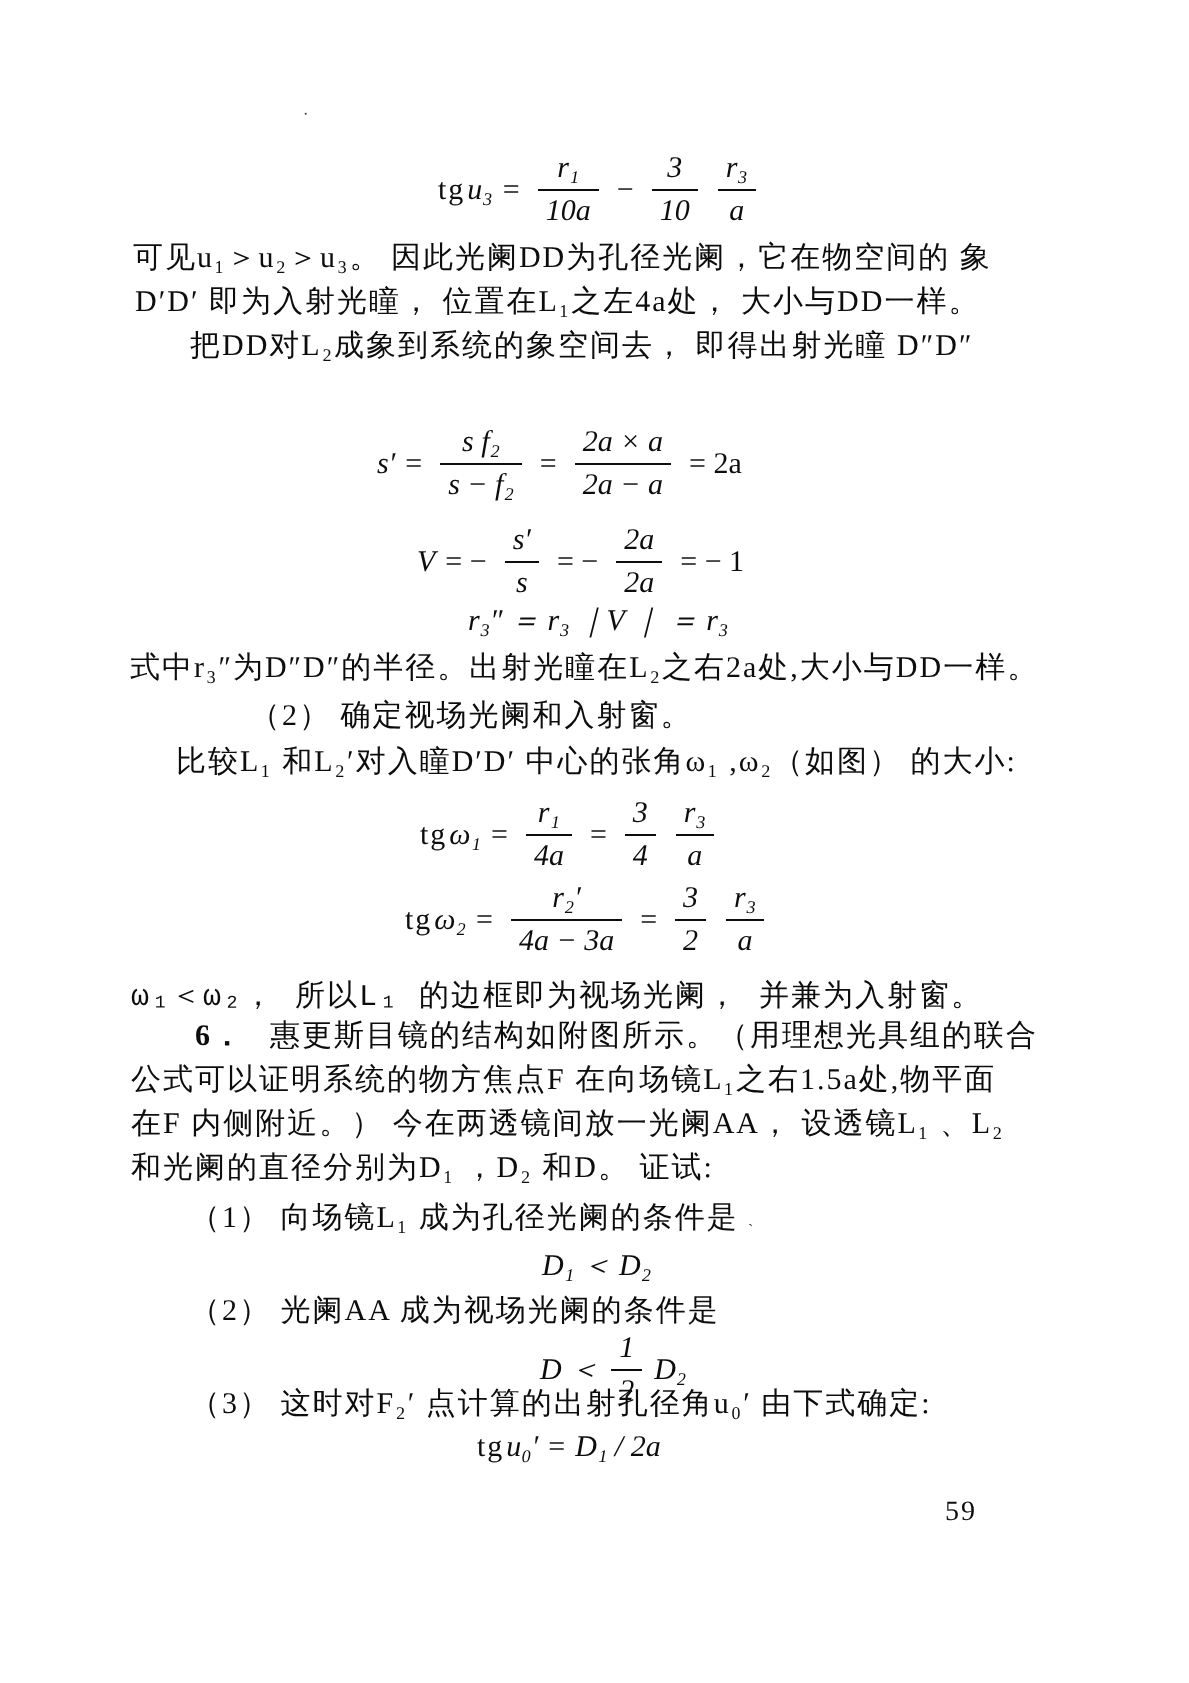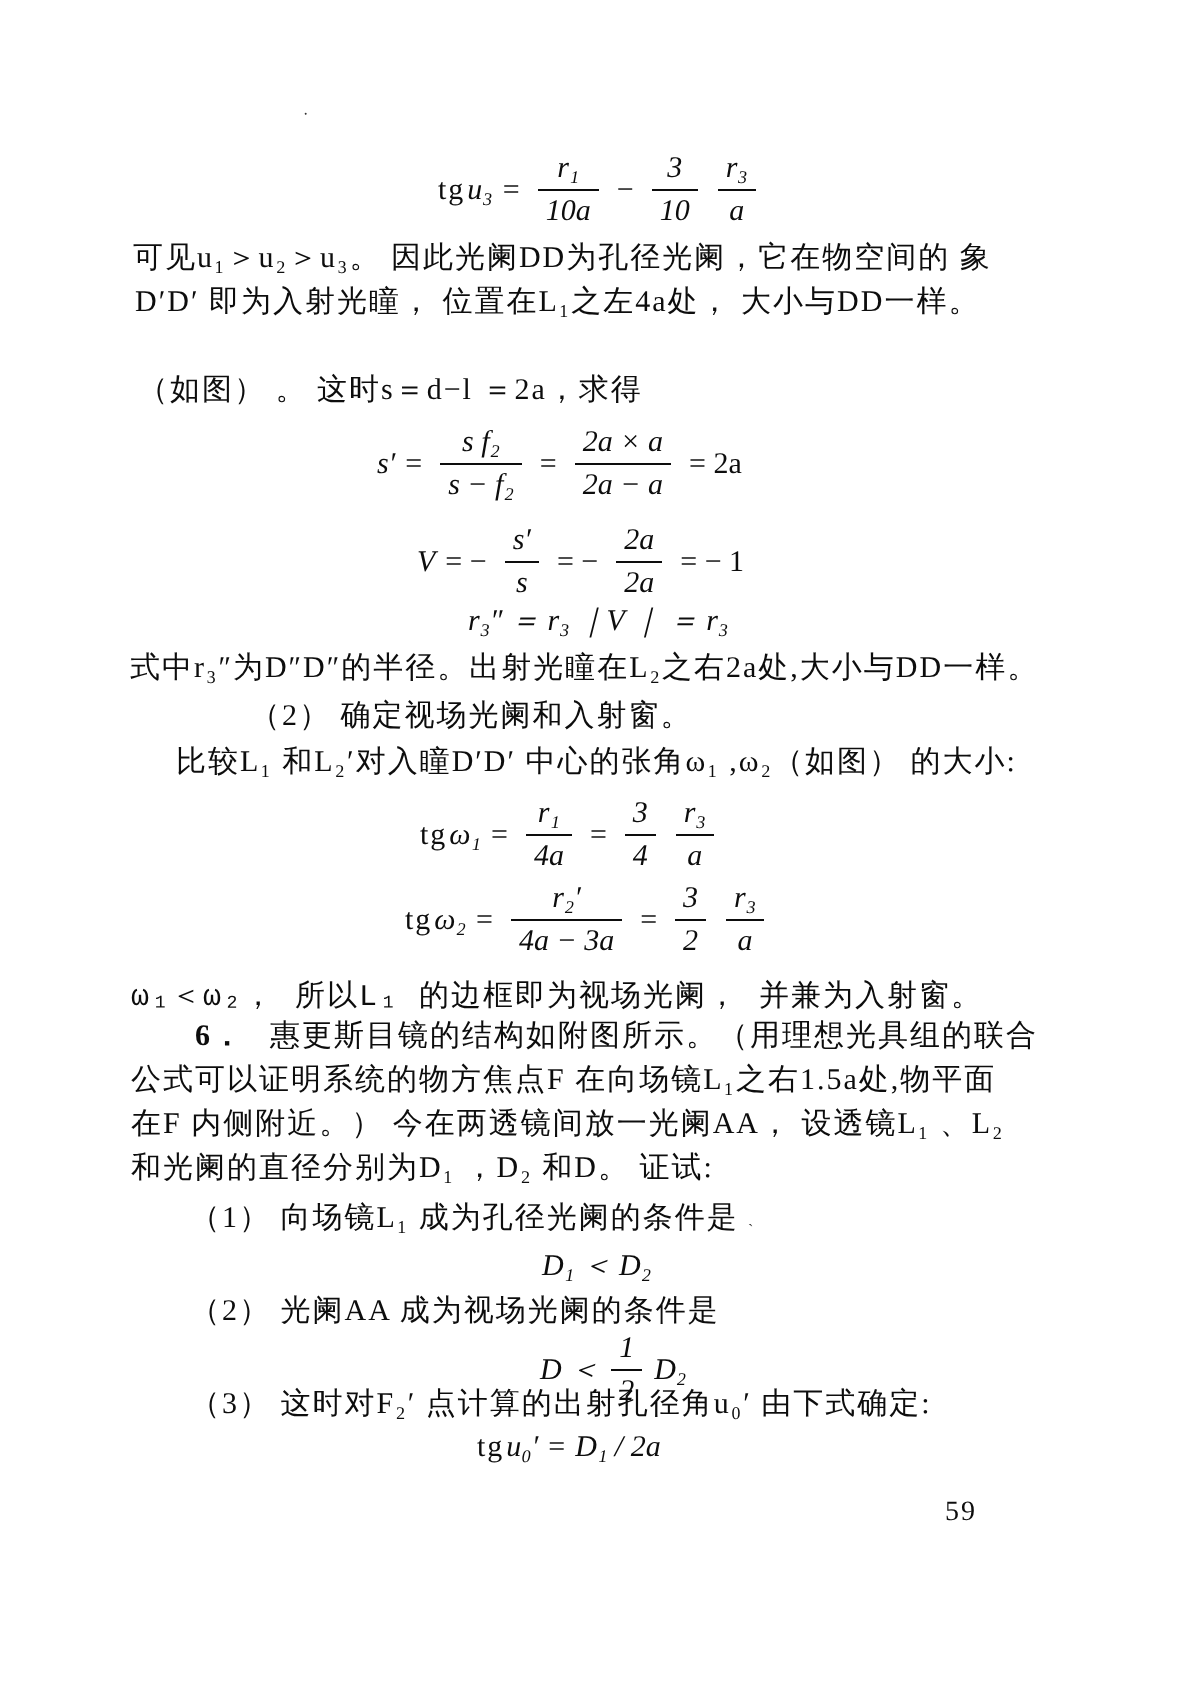--- a/index.html
+++ b/index.html
@@ -71,21 +71,21 @@
     <span class="op">=</span>
     <span class="frac"><span class="num">r₁</span><span class="den">10a</span></span>
     <span class="op">−</span>
     <span class="frac"><span class="num">3</span><span class="den">10</span></span>
     <span class="frac"><span class="num">r₃</span><span class="den">a</span></span>
   </div>
 
   <div class="line" style="left:133px;top:240px;">可见u₁＞u₂＞u₃。 因此光阑DD为孔径光阑，它在物空间的 象</div>
   <div class="line" style="left:135px;top:284px;">D′D′ 即为入射光瞳， 位置在L₁之左4a处， 大小与DD一样。</div>
 
-  <div class="line" style="left:138px;top:372px;">（如图） 。 这时s＝d−l ＝2a，求得</div>
+  <div class="line" style="left:190px;top:328px;">把DD对L₂成象到系统的象空间去， 即得出射光瞳 D″D″</div>
 
   <div class="formula" style="left:375px;top:424px;">
     <span class="var">s′</span>
     <span class="op">=</span>
     <span class="frac"><span class="num">s f₂</span><span class="den">s − f₂</span></span>
     <span class="op">=</span>
     <span class="frac"><span class="num">2a × a</span><span class="den">2a − a</span></span>
     <span class="op">= 2a</span>
   </div>
 

